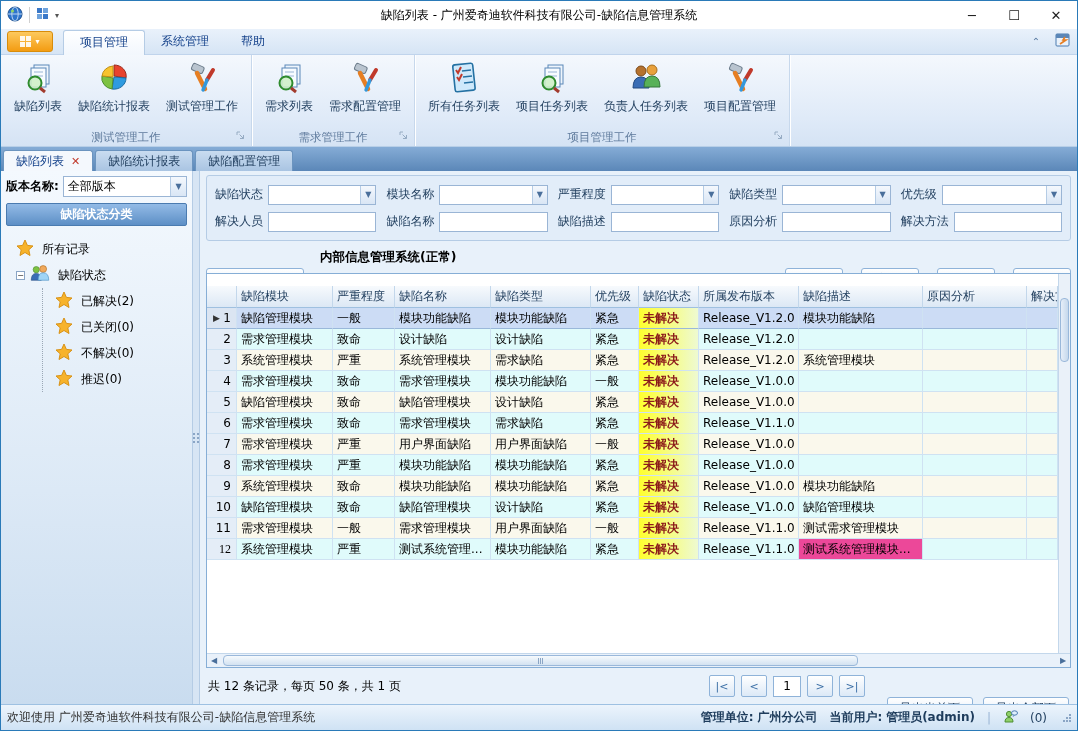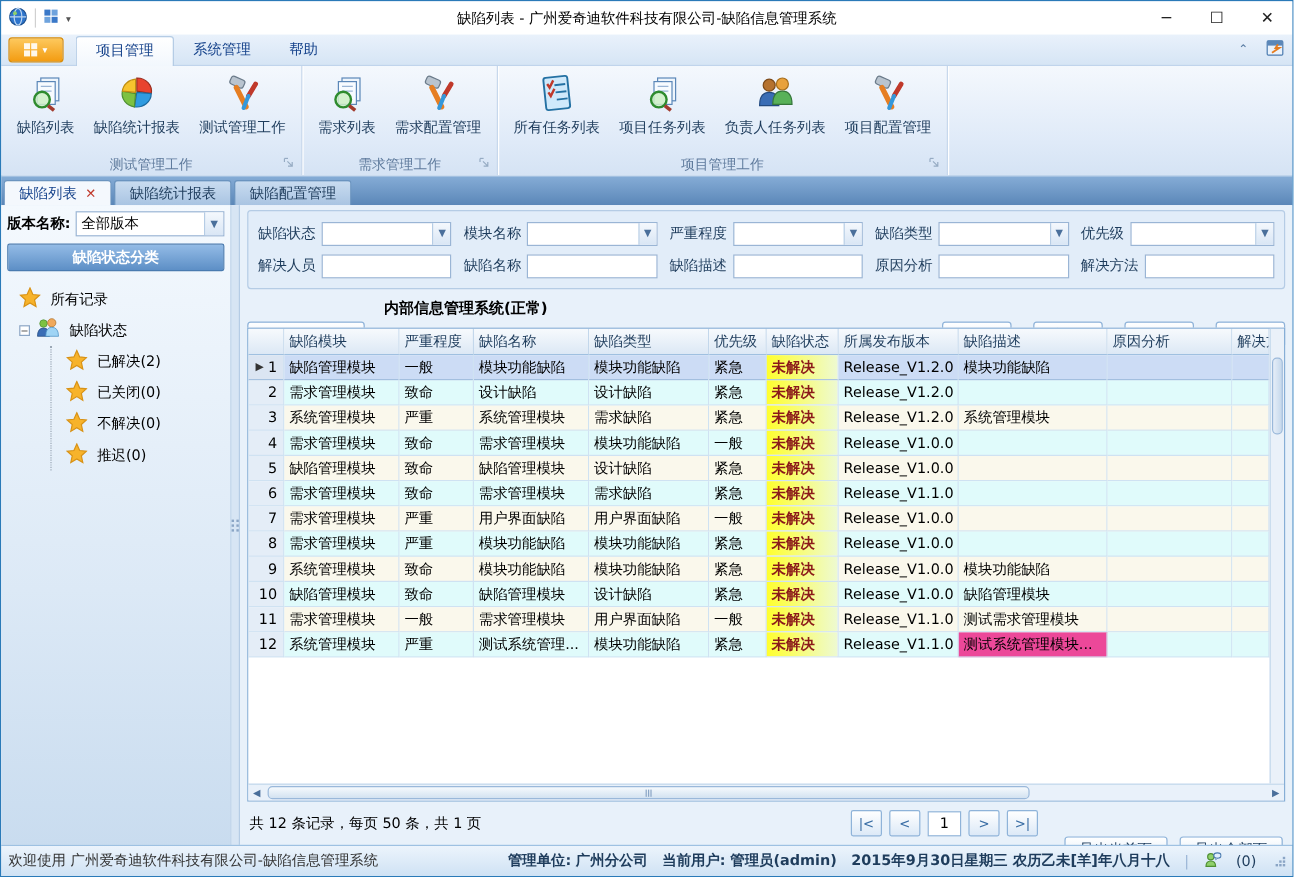--- a/index.html
+++ b/index.html
@@ -77,21 +77,21 @@
   .toolbar2 { height:32px; display:flex; align-items:center; flex:0 0 auto; }
   .btn { height:22px; background:linear-gradient(#ffffff,#dce9f7); border:1px solid #8fb3d9; border-radius:3px; color:#1e3c5c; display:flex; align-items:center; justify-content:center; padding:0 12px; white-space:nowrap;margin-top:44px; }
   .project-label { font-weight:bold; color:#000; margin-left:16px; font-size:12.5px; }
   .toolbar2 .right-btns { margin-left:auto; display:flex; gap:18px; }
   .toolbar2 .right-btns .btn { width:58px; }
 
   
   .grid-wrap { flex:1; min-height:0; border:1px solid #86aed6; background:#fff; display:flex; flex-direction:column; }
   .grid-scroll { flex:1; display:flex; min-height:0; }
   .grid { flex:1; min-width:0; display:flex; flex-direction:column; overflow:hidden; }
-  .g-header { display:flex; height:22px; flex:0 0 auto; }
+  .g-header { display:flex; height:22px; flex:0 0 auto;margin-top:12px; }
   .g-header .g-cell { background:linear-gradient(#f7fafd,#dce8f5); border-right:1px solid #c3d7eb; border-bottom:1px solid #9fc0e0; color:#1e3c5c; display:flex; align-items:center; padding-left:4px; overflow:hidden; white-space:nowrap; }
   .g-row { display:flex; height:21px; flex:0 0 auto; }
   .g-cell { flex:0 0 auto; overflow:hidden; white-space:nowrap; }
   .g-row .g-cell { border-right:1px solid #cfe2f2; border-bottom:1px solid #cfe2f2; display:flex; align-items:center; padding-left:4px; color:#000; }
   .g-rowheader { background:#e4edf7; border-right:1px solid #b9cfe6; border-bottom:1px solid #b9cfe6; display:flex; align-items:center; justify-content:flex-end; padding-right:5px; color:#333; }
   .g-row.selected .g-cell { background:#ccdcf5; border-bottom-color:#9ab8da; }
   .g-row.selected .g-rowheader { background:#dbe5f2; }
   .sel-arrow { margin-right:auto; padding-left:2px; font-size:9px; color:#333; }
   .status-cell { font-weight:bold; }
   .grid-fill { flex:1; background:#fff; }
@@ -651,21 +651,21 @@
                 <div class="g-cell" style="width: 96px; background: rgb(250, 248, 236);">需求管理模块</div>
                 <div class="g-cell" style="width: 100px; background: rgb(250, 248, 236);">用户界面缺陷</div>
                 <div class="g-cell" style="width: 48px; background: rgb(250, 248, 236);">一般</div>
                 <div class="g-cell status-cell" style="width: 60px; background: linear-gradient(90deg, rgb(255, 255, 46), rgb(238, 250, 210)); color: rgb(139, 26, 26);">未解决</div>
                 <div class="g-cell" style="width: 100px; background: rgb(250, 248, 236);">Release_V1.1.0</div>
                 <div class="g-cell" style="width: 124px; background: rgb(250, 248, 236);">测试需求管理模块</div>
                 <div class="g-cell" style="width: 104px; background: rgb(250, 248, 236);"></div>
                 <div class="g-cell" style="flex: 1 1 0%; background: rgb(250, 248, 236);"></div>
               </div>
               <div class="g-row">
-                <div class="g-cell g-rowheader" style="width: 30px;">
+                <div class="g-cell g-rowheader" style="width: 30px; font-family: Liberation Serif, serif;">
                   <span>12</span>
                 </div>
                 <div class="g-cell" style="width: 96px; background: rgb(224, 251, 251);">系统管理模块</div>
                 <div class="g-cell" style="width: 62px; background: rgb(224, 251, 251);">严重</div>
                 <div class="g-cell" style="width: 96px; background: rgb(224, 251, 251);">测试系统管理...</div>
                 <div class="g-cell" style="width: 100px; background: rgb(224, 251, 251);">模块功能缺陷</div>
                 <div class="g-cell" style="width: 48px; background: rgb(224, 251, 251);">紧急</div>
                 <div class="g-cell status-cell" style="width: 60px; background: linear-gradient(90deg, rgb(255, 255, 46), rgb(238, 250, 210)); color: rgb(139, 26, 26);">未解决</div>
                 <div class="g-cell" style="width: 100px; background: rgb(224, 251, 251);">Release_V1.1.0</div>
                 <div class="g-cell" style="width: 124px; background: #ec4899;">测试系统管理模块...</div>
@@ -706,21 +706,20 @@
         </div>
       </div>
     </div>
   </div>
 
   <div class="statusbar">
     <span class="welcome">欢迎使用 广州爱奇迪软件科技有限公司-缺陷信息管理系统</span>
     <div class="right">
       <span><span class="sb-strong">管理单位:</span> <span class="sb-strong">广州分公司</span></span>
       <span><span class="sb-strong">当前用户:</span> <span class="sb-strong">管理员(admin)</span></span>
-      <span class="sb-strong">2015年9月30日星期三 农历乙未[羊]年八月十八</span>
       <span class="sb-sep">|</span>
       <span>
         <svg width="15" height="14" viewBox="0 0 15 14">
             <circle cx="6" cy="5" r="2.6" fill="#8fd06a" stroke="#4e8f33"></circle>
             <path d="M2 13 Q2 8.5 6 8.5 Q10 8.5 10 13 Z" fill="#8fd06a" stroke="#4e8f33"></path>
             <ellipse cx="11.5" cy="4" rx="3" ry="2.2" fill="#dfeefc" stroke="#4a7bb0"></ellipse>
             <path d="M10.5 6 L10 7.5 L12 6" fill="#dfeefc" stroke="#4a7bb0" stroke-width=".6"></path>
           </svg>
       </span>
       <span>(0)</span>

